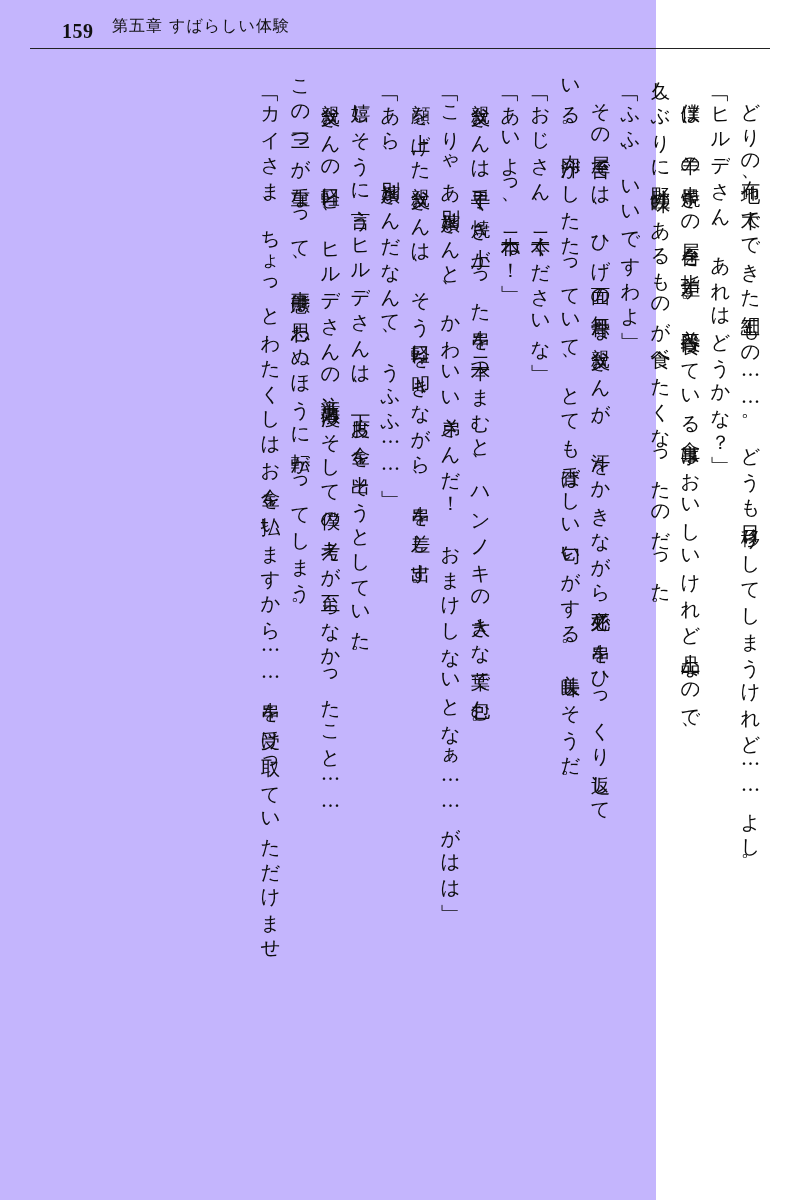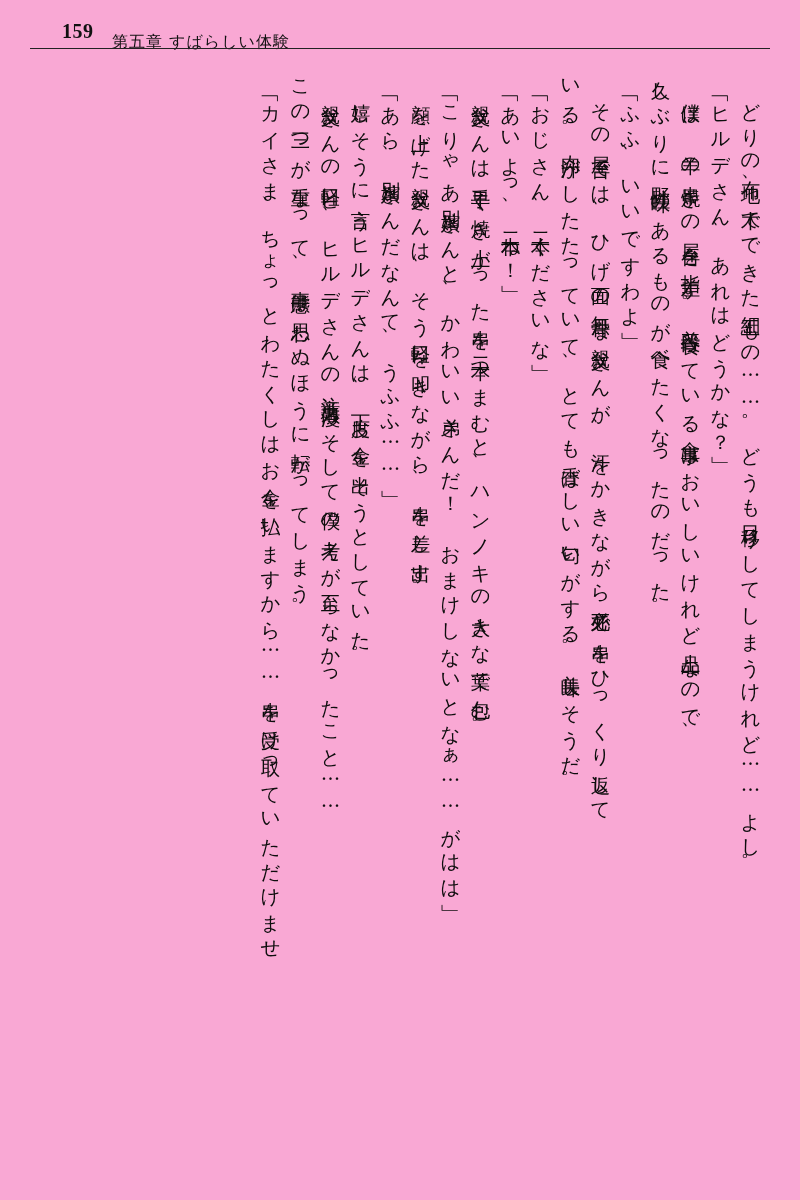--- a/index.html
+++ b/index.html
@@ -9,24 +9,24 @@
   }
   body {
     width: 800px;
     height: 1200px;
     font-family: "Liberation Serif", "DejaVu Serif", serif;
     color: #111111;
     overflow: hidden;
   }
   .page {
     position: relative;
-    width: 800px;
+    width: 656px;
     height: 1200px;
     box-sizing: border-box;
-    background: #f9a8d4;
+    background: #c4b5fd;
   }
   
   .header {
     position: absolute;
     top: 16px;
     left: 0;
     width: 800px;
     height: 34px;
     display: flex;
     align-items: baseline;
@@ -37,21 +37,21 @@
     top: 4px;
     font-family: "Liberation Serif", "DejaVu Serif", serif;
     font-weight: bold;
     font-size: 20px;
     letter-spacing: 0.5px;
     color: #111;
   }
   .chapter-title {
     position: absolute;
     left: 112px;
-    top: 16px;
+    top: 0;
     font-family: "DejaVu Sans", "Liberation Sans", sans-serif;
     font-size: 16px;
     letter-spacing: 1px;
     color: #111;
     text-align: right;
   }
   .header-rule {
     position: absolute;
     top: 48px;
     left: 30px;

